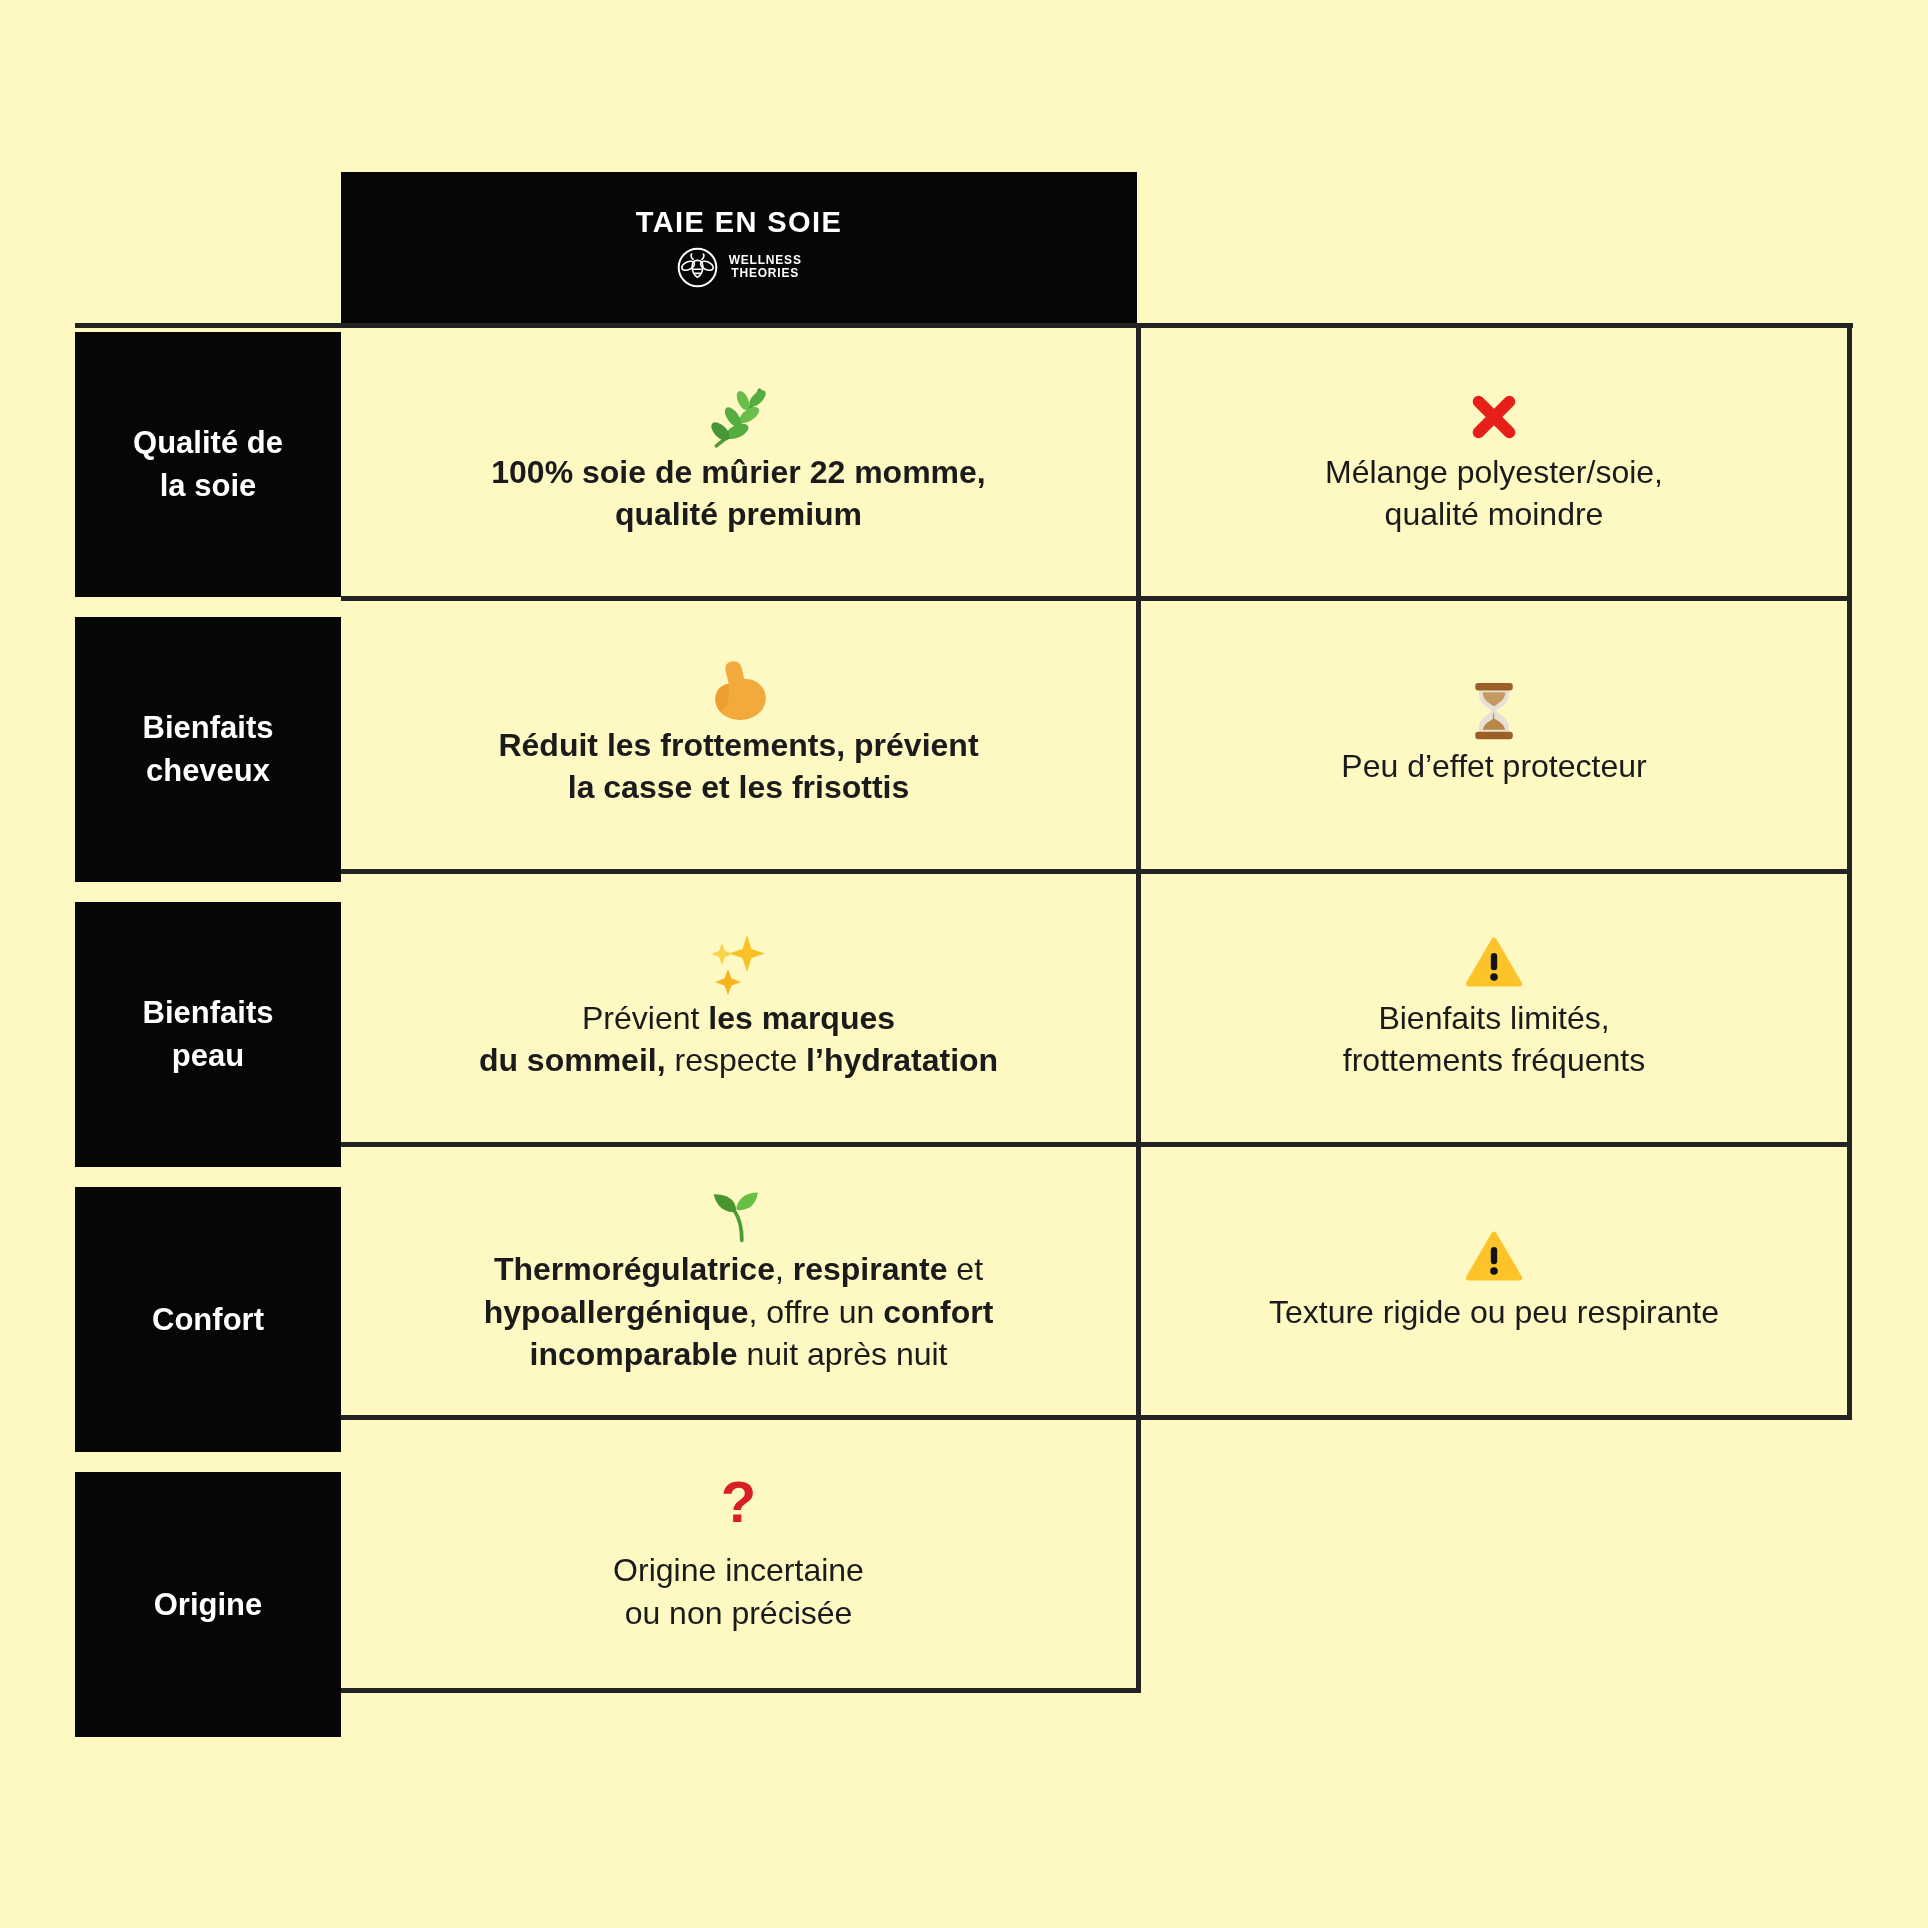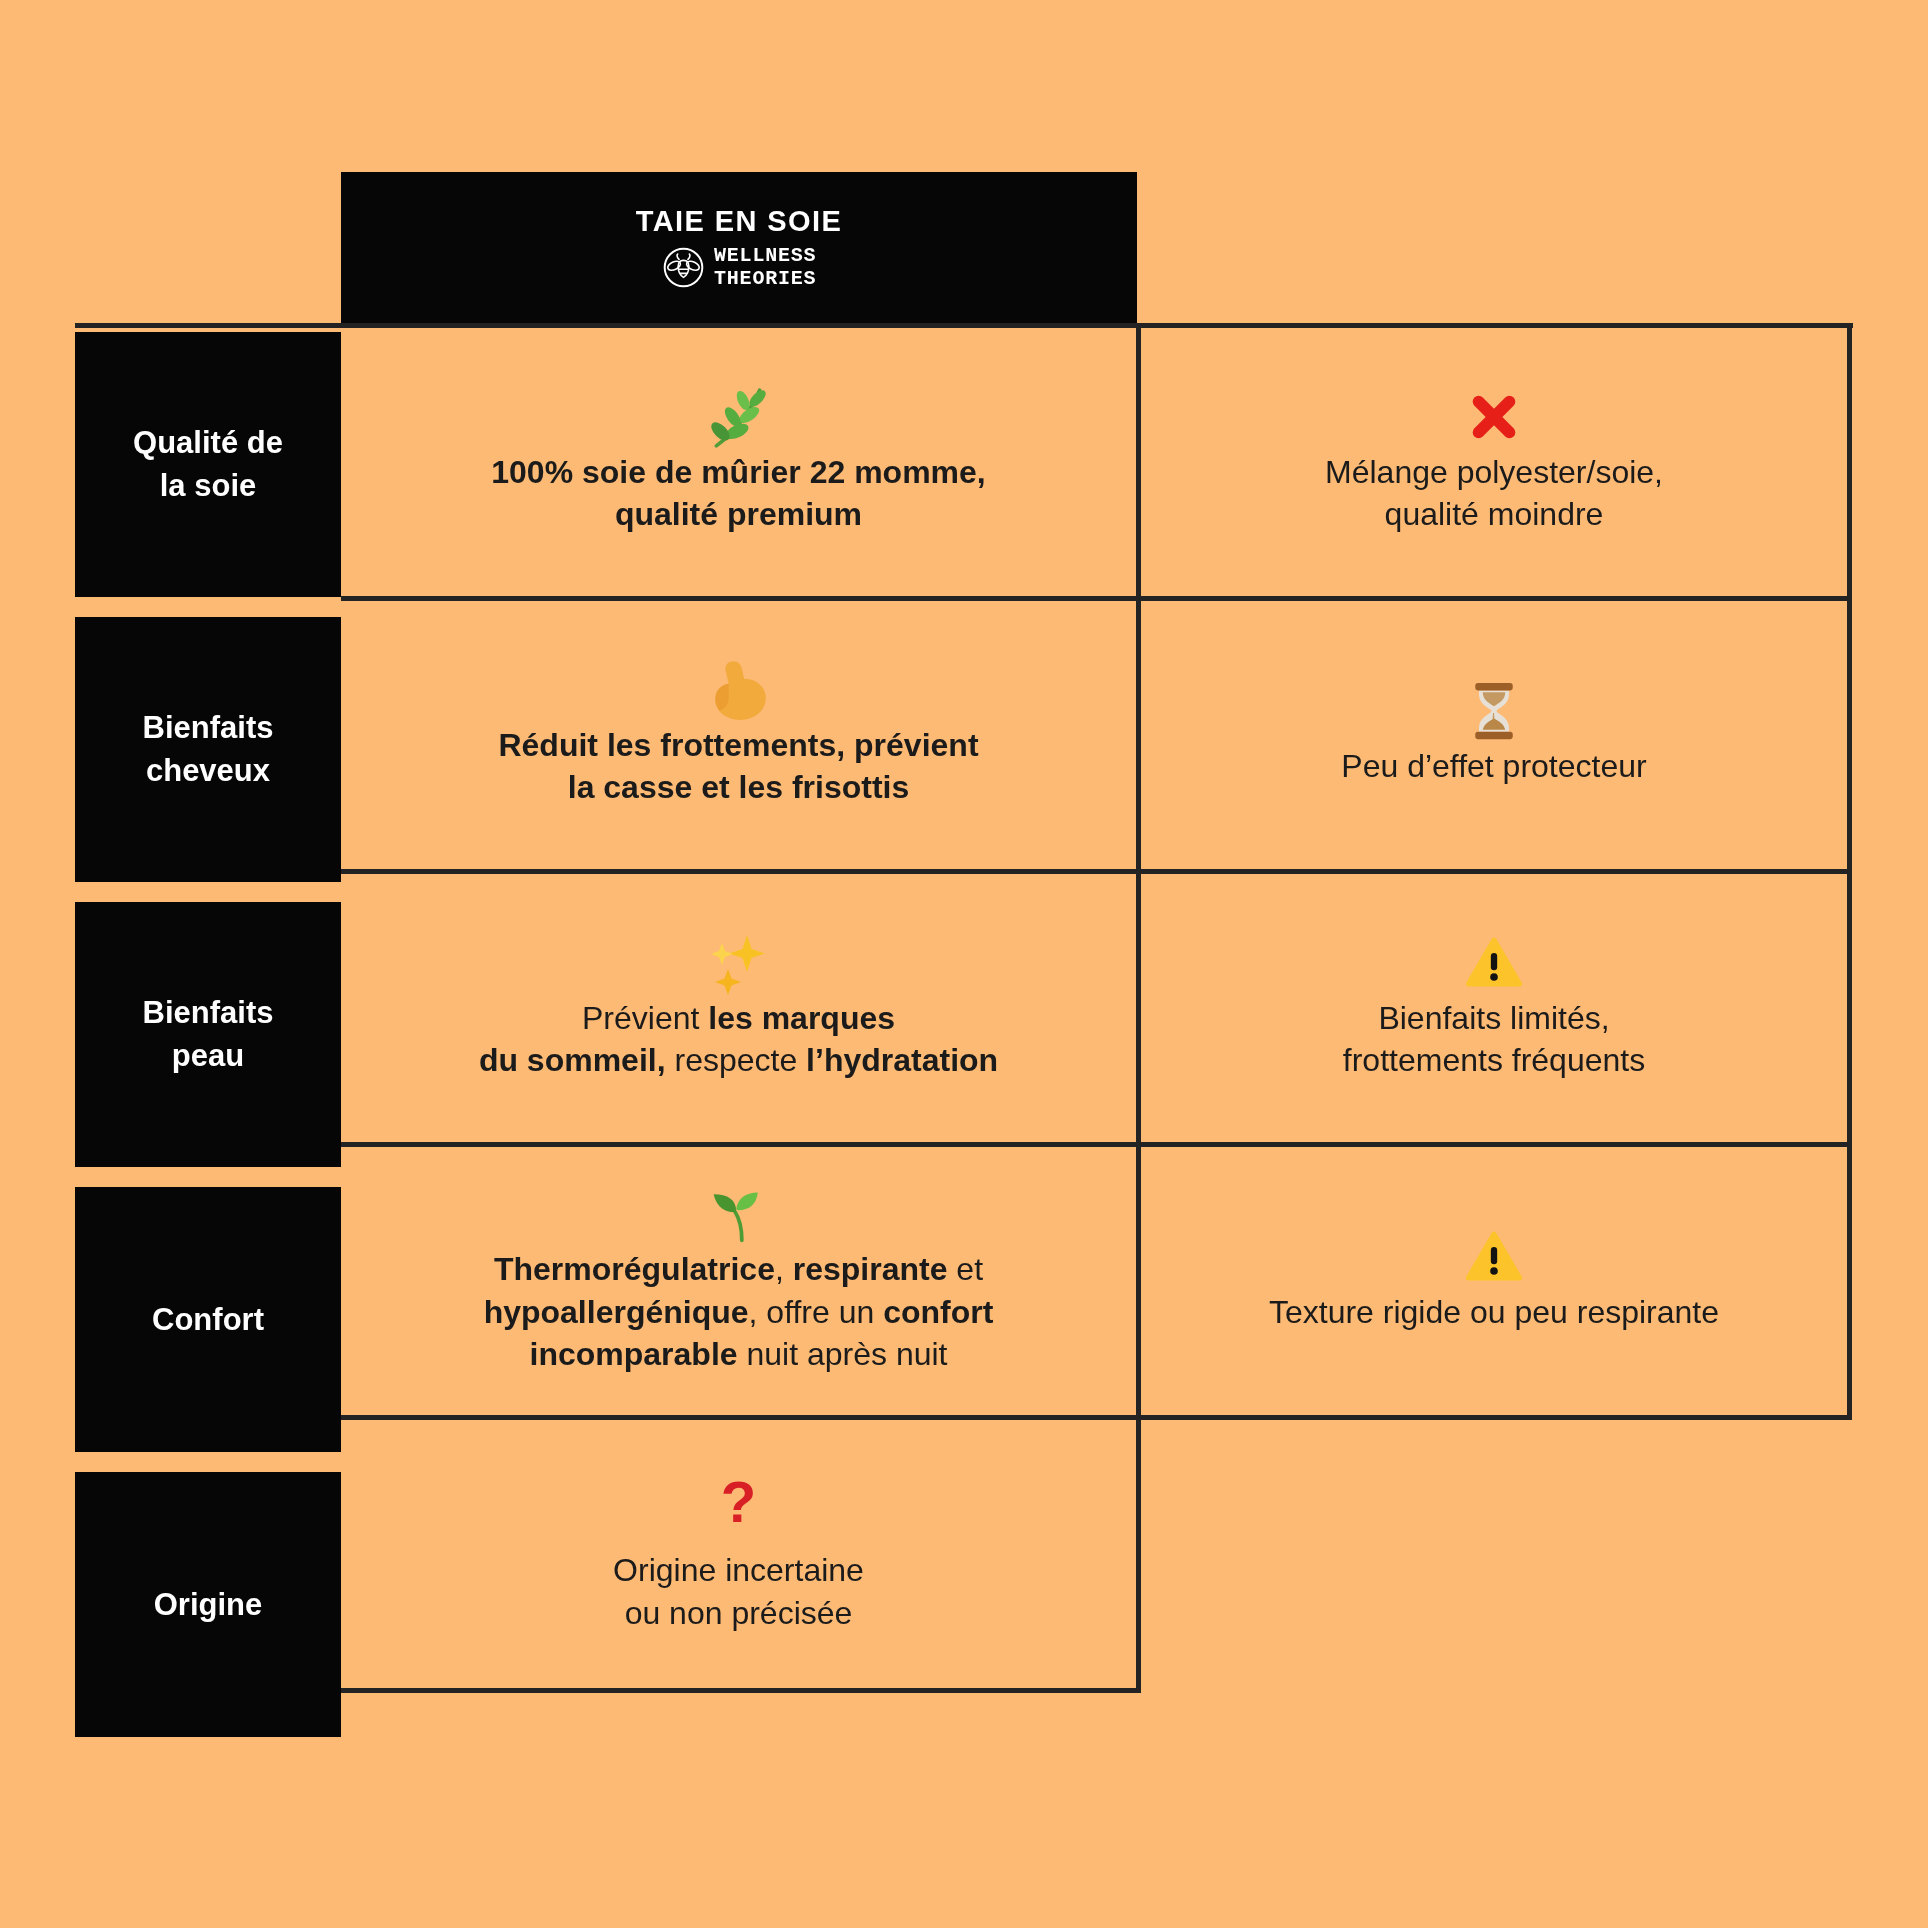--- a/index.html
+++ b/index.html
@@ -1,31 +1,31 @@
 <!DOCTYPE html>
 <html style="font-size:15px"><head>
 <meta charset="utf-8">
 <style>
   html,body{margin:0;padding:0;}
   .canvas{
     position:relative;width:1928px;height:1928px;overflow:hidden;
-    background:#fdba74;color:#1b1b1b;
+    background:#fef9c3;color:#1b1b1b;
     font-family:"Liberation Sans", sans-serif;
   }
   .table{position:absolute;left:75px;top:172px;width:1778px;}
   
   .header-row{display:flex;height:151px;}
   .header-spacer{width:266px;}
   .header-cell{background:#060606;color:#ffffff;display:flex;flex-direction:column;align-items:center;justify-content:center;}
   .brand-cell{width:796px;gap:6.6px;}
   .header-gap{width:5.6px;}
   .other-cell{flex:1;font-size:33px;font-weight:bold;line-height:1.33;text-align:center;}
   .brand-title{font-size:29px;font-weight:bold;letter-spacing:1.4px;}
   .logo-row{display:flex;align-items:center;gap:9.4px;}
-  .wordmark{font-size:20px;font-weight:bold;letter-spacing:0.8px;line-height:1.15;text-align:center;font-family:Liberation Mono, monospace;}
+  .wordmark{font-size:12px;font-weight:bold;letter-spacing:0.8px;line-height:1.15;text-align:center;}
   
   .body{display:flex;border-top:5.6px solid #232323;}
   .label-col{width:266px;display:flex;flex-direction:column;gap:20px;padding-top:3.8px;}
   .label-cell{height:265px;background:#060606;color:#ffffff;display:flex;align-items:center;justify-content:center;
               text-align:center;font-weight:bold;font-size:31px;line-height:1.4;}
   .grid{flex:1;display:grid;grid-template-columns:800px 711px;grid-auto-rows:273px;}
   .cell{box-sizing:border-box;border-bottom:5.6px solid #232323;
         display:flex;flex-direction:column;align-items:center;justify-content:center;
         text-align:center;font-size:32px;line-height:1.33;padding:3.8px 24.5px 9.4px;}
   .cell.left{border-right:5.6px solid #232323;font-weight:normal;}

